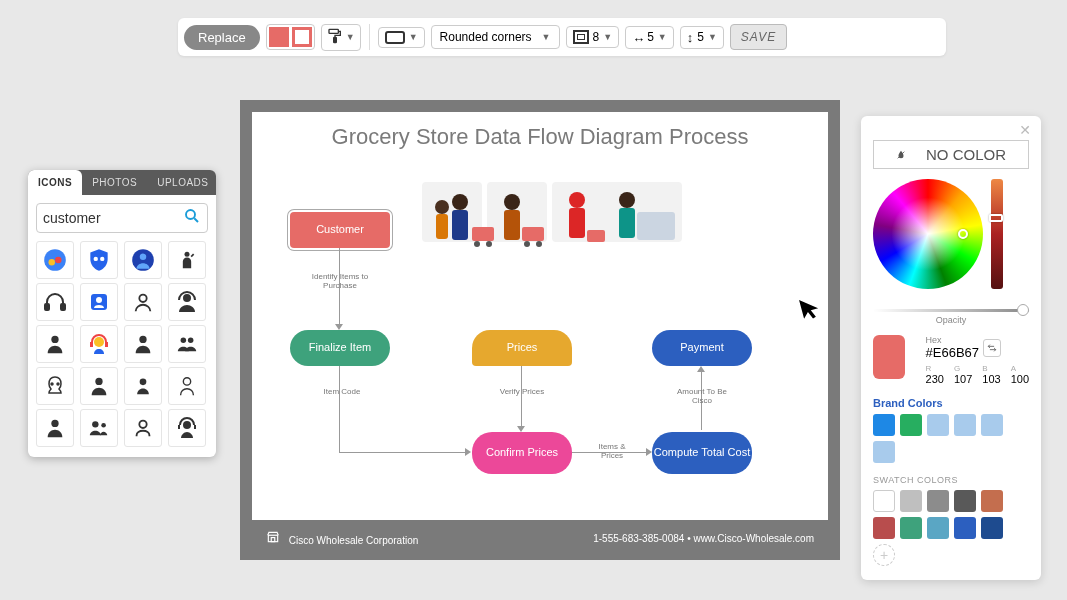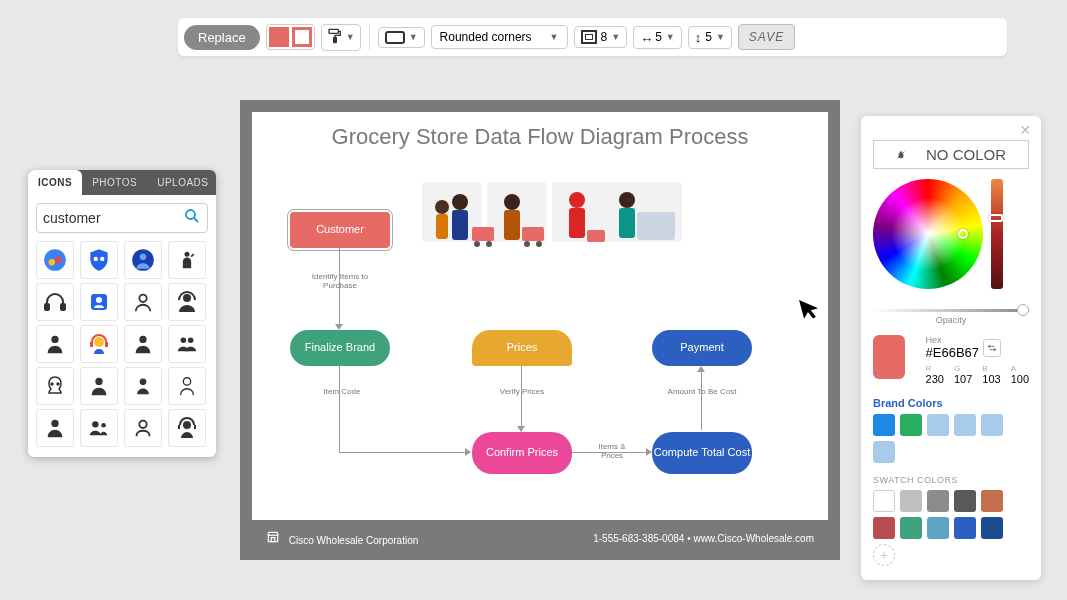--- a/index.html
+++ b/index.html
@@ -1,30 +1,30 @@
 <!DOCTYPE html>
 <html><head>
 <meta charset="utf-8">
 <style>
 * { box-sizing: border-box; margin: 0; padding: 0; }
 body { font-family: -apple-system, BlinkMacSystemFont, "Segoe UI", Arial, sans-serif; background: #e8e8e8; width: 1067px; height: 600px; overflow: hidden; position: relative; }
 
 
-.toolbar { position: absolute; top: 18px; left: 178px; width: 829px; height: 38px; background: #fff; border-radius: 6px; display: flex; align-items: center; padding: 4px 6px; gap: 6px; box-shadow: 0 1px 3px rgba(0,0,0,0.08); }
+.toolbar { position: absolute; top: 18px; left: 178px; width: 768px; height: 38px; background: #fff; border-radius: 6px; display: flex; align-items: center; padding: 4px 6px; gap: 6px; box-shadow: 0 1px 3px rgba(0,0,0,0.08); }
 .replace-btn { background: #888; color: #fff; border: none; border-radius: 15px; padding: 5px 14px; font-size: 13px; cursor: pointer; }
 .color-swatches-pair { display: flex; gap: 3px; border: 1px solid #ccc; border-radius: 4px; padding: 2px; }
 .swatch-sm { width: 20px; height: 20px; }
 .fill-red { background: #E66B67; }
 .outline-red { border: 3px solid #E66B67; background: #fff; }
 .paint-btn { border: 1px solid #ccc; border-radius: 4px; padding: 3px 5px; display: flex; align-items: center; gap: 3px; font-size: 14px; }
 .divider-v { width: 1px; height: 26px; background: #ddd; margin: 0 2px; }
 .shape-btn { border: 1px solid #ccc; border-radius: 4px; padding: 3px 6px; display: flex; align-items: center; gap: 4px; font-size: 12px; }
 .rect-icon { width: 20px; height: 13px; border: 2px solid #333; border-radius: 3px; }
 .dropdown-arrow { font-size: 9px; color: #666; }
-.corner-select { border: 1px solid #ccc; border-radius: 4px; padding: 4px 8px; font-size: 12px; display: flex; align-items: center; gap: 18px; }
+.corner-select { border: 1px solid #ccc; border-radius: 4px; padding: 4px 8px; font-size: 12px; display: flex; align-items: center; gap: 10px; }
 .inset-btn { border: 1px solid #ccc; border-radius: 4px; padding: 3px 6px; display: flex; align-items: center; gap: 4px; font-size: 12px; }
 .inset-icon { width: 16px; height: 14px; border: 2px solid #333; box-shadow: inset 0 0 0 2px #fff, inset 0 0 0 3px #333; }
 .arrow-icon-h { font-size: 13px; letter-spacing: -2px; }
 .arrow-icon-v { font-size: 13px; }
 .save-btn { background: #e6e6e6; border: 1px solid #bbb; border-radius: 4px; padding: 5px 10px; font-size: 12px; color: #666; letter-spacing: 1px; font-style: italic; }
 
 
 .icons-panel { position: absolute; left: 28px; top: 170px; width: 188px; background: #fff; border-radius: 6px; box-shadow: 0 2px 8px rgba(0,0,0,0.25); }
 .tabs { display: flex; background: #5a5a5a; border-radius: 6px 6px 0 0; }
 .tab { padding: 7px 10px; font-size: 10px; color: #ddd; cursor: pointer; letter-spacing: 0.5px; }
@@ -318,21 +318,21 @@
         <circle cx="155" cy="28" r="8" fill="#dc2626"></circle>
           <rect x="147" y="36" width="16" height="30" fill="#dc2626" rx="3"></rect>
         <rect x="165" y="58" width="18" height="12" fill="#E66B67" rx="2"></rect>
         <circle cx="205" cy="28" r="8" fill="#3a2518"></circle>
           <rect x="197" y="36" width="16" height="30" fill="#0d9488" rx="3"></rect>
         <rect x="215" y="40" width="38" height="28" fill="#cbd5e1" rx="3"></rect>
       </svg>
     </div>
 
     <div class="node n-customer selected">Customer</div>
-    <div class="node n-finalize">Finalize Brand</div>
+    <div class="node n-finalize">Finalize Item</div>
     <div class="node n-prices">Prices</div>
     <div class="node n-confirm">Confirm Prices</div>
     <div class="node n-compute">Compute Total Cost</div>
     <div class="node n-payment">Payment</div>
 
     <div class="arrow-line" style="left:87px;top:136px;width:1px;height:78px"></div>
     <div class="arrow-head" style="left:83px;top:212px;border-left:4px solid transparent;border-right:4px solid transparent;border-top:6px solid #999"></div>
     <div class="edge-label" style="left:58px;top:160px;width:60px">Identify Items to Purchase</div>
 
     <div class="arrow-line" style="left:87px;top:254px;width:1px;height:86px"></div>
@@ -343,21 +343,21 @@
     <div class="arrow-line" style="left:269px;top:254px;width:1px;height:62px"></div>
     <div class="arrow-head" style="left:265px;top:314px;border-left:4px solid transparent;border-right:4px solid transparent;border-top:6px solid #999"></div>
     <div class="edge-label" style="left:245px;top:275px;width:50px">Verify Prices</div>
 
     <div class="arrow-line" style="left:320px;top:340px;width:76px;height:1px"></div>
     <div class="arrow-head" style="left:394px;top:336px;border-top:4px solid transparent;border-bottom:4px solid transparent;border-left:6px solid #999"></div>
     <div class="edge-label" style="left:335px;top:330px;width:50px">Items &amp; Prices</div>
 
     <div class="arrow-line" style="left:449px;top:258px;width:1px;height:60px"></div>
     <div class="arrow-head" style="left:445px;top:254px;border-left:4px solid transparent;border-right:4px solid transparent;border-bottom:6px solid #999"></div>
-    <div class="edge-label" style="left:415px;top:275px;width:70px">Amount To Be Cost</div>
+    <div class="edge-label" style="left:415px;top:275px;width:70px">Amount To Be Cisco</div>
   </div>
   <div class="canvas-footer">
     <div>
       <span class="store-icon">
         <svg width="14" height="14" viewBox="0 0 24 24" fill="none" stroke="#fff" stroke-width="2">
             <path d="M3 9l2-5h14l2 5"></path>
             <rect x="4" y="9" width="16" height="11"></rect>
             <rect x="9" y="13" width="6" height="7"></rect>
           </svg>
       </span>

